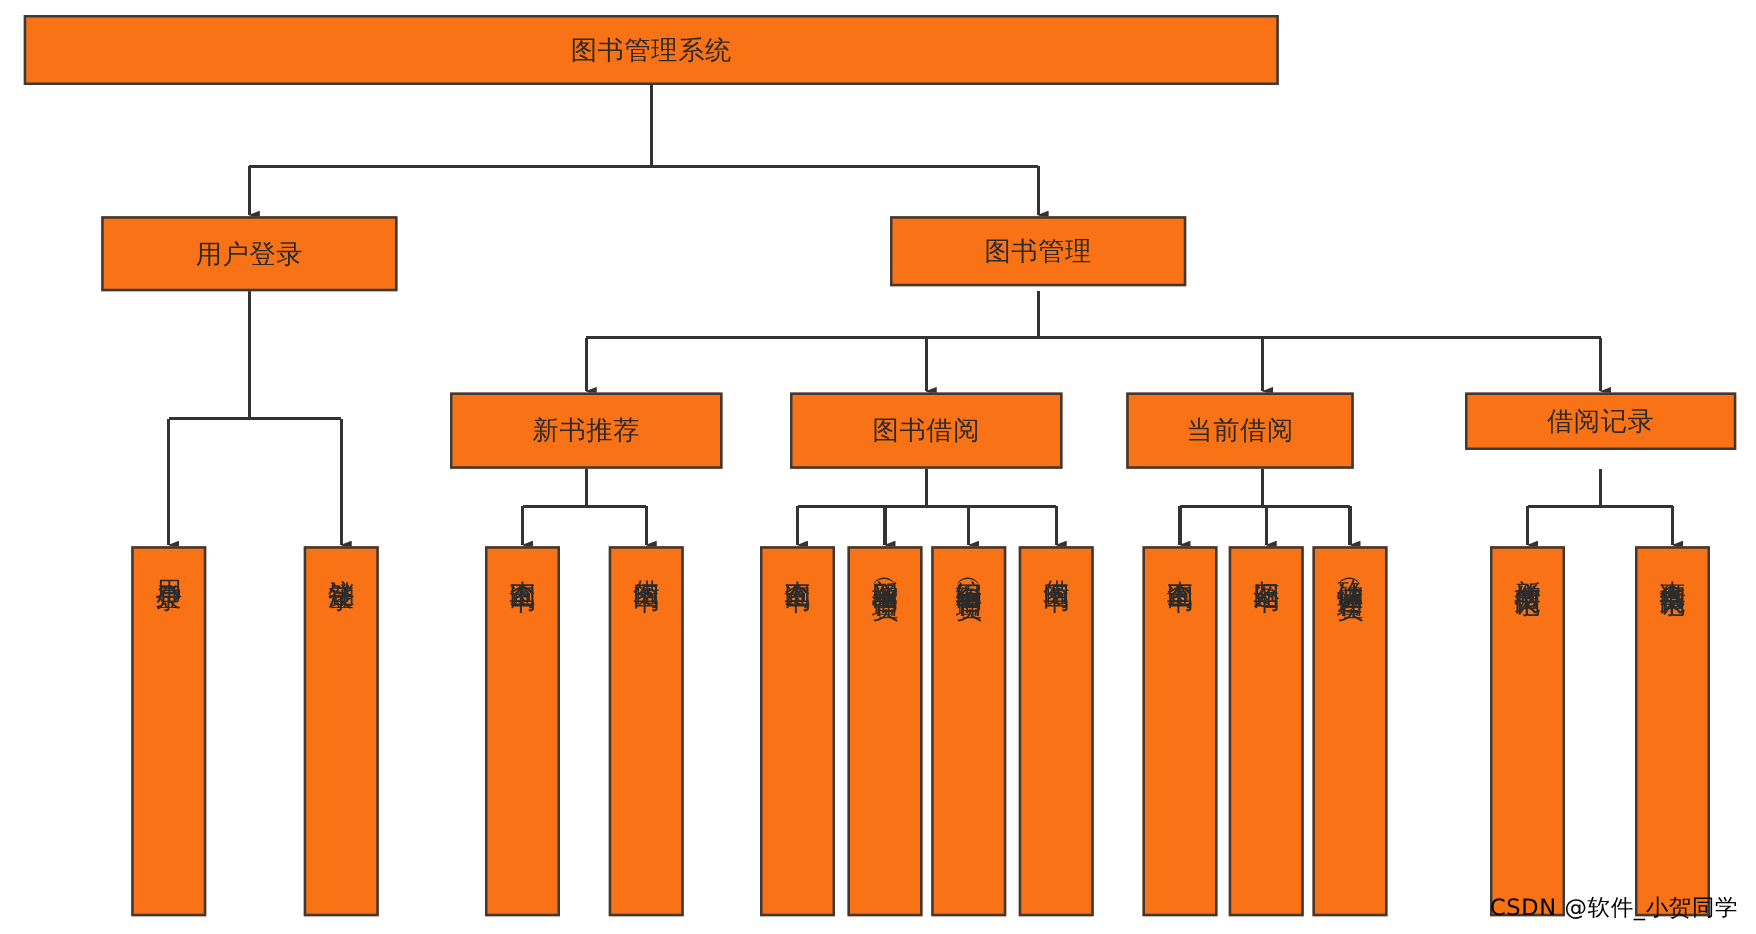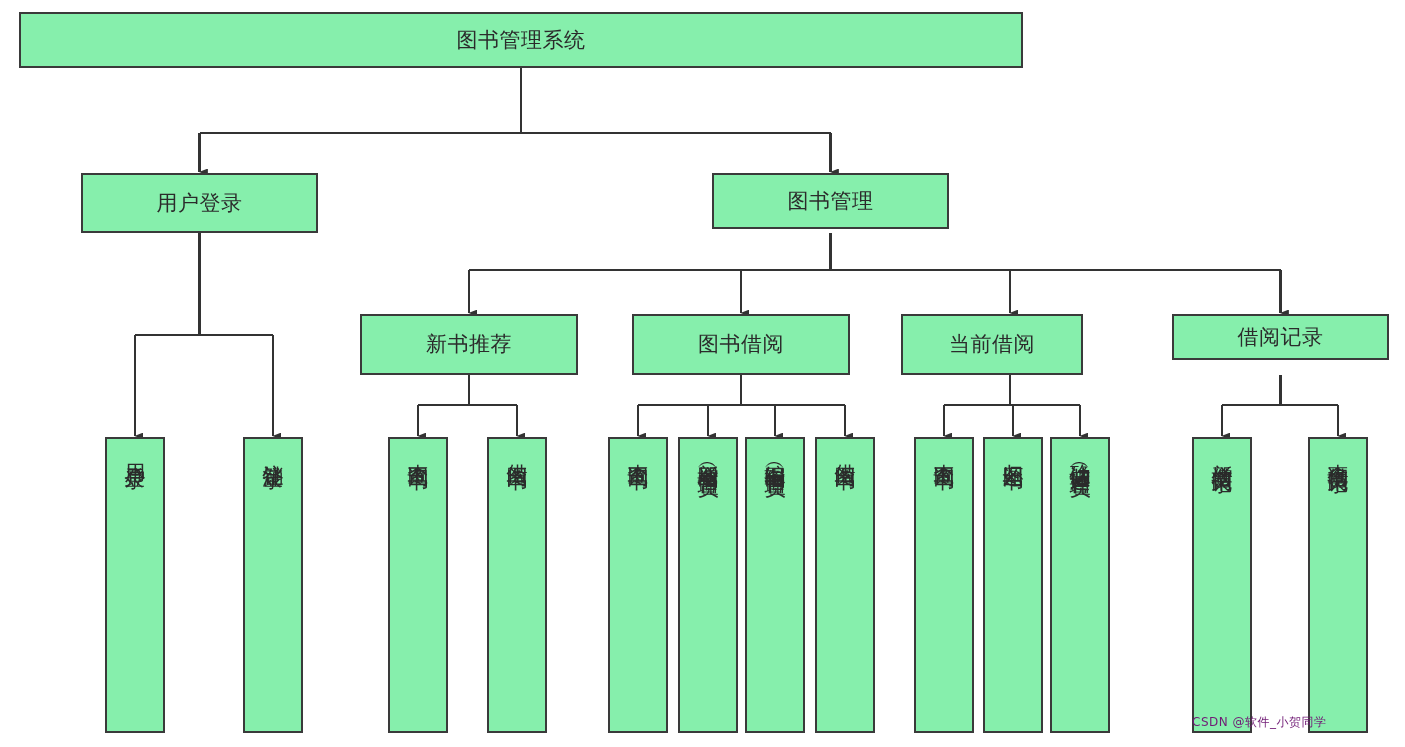--- a/index.html
+++ b/index.html
@@ -22,21 +22,21 @@
     position: absolute;
     left: 0;
     top: 0;
     width: 1405px;
     height: 747px;
     pointer-events: none;
   }
   .node {
     position: absolute;
     box-sizing: border-box;
-    background: #86efac;
+    background: #f97316;
     border: 2px solid #3a3a3a;
     display: flex;
     align-items: center;
     justify-content: center;
     color: #2b2b2b;
   }
   .node-label {
     display: block;
     text-align: center;
     line-height: 1.18;
@@ -59,22 +59,22 @@
   .node.vert .node-label {
     writing-mode: vertical-rl;
     text-orientation: upright;
     font-size: 21px;
     line-height: 1.05;
     letter-spacing: 2px;
     white-space: nowrap;
   }
   .watermark {
     position: absolute;
-    font-size: 12px;
-    color: #701a75;
+    font-size: 18px;
+    color: #000000;
     white-space: nowrap;
     letter-spacing: 0.5px;
     user-select: none;
   }
 </style>
 </head>
 <body>
 
 <div id="canvas">
   <svg id="edges" viewBox="0 0 1405 747" width="1405" height="747" aria-hidden="true">

